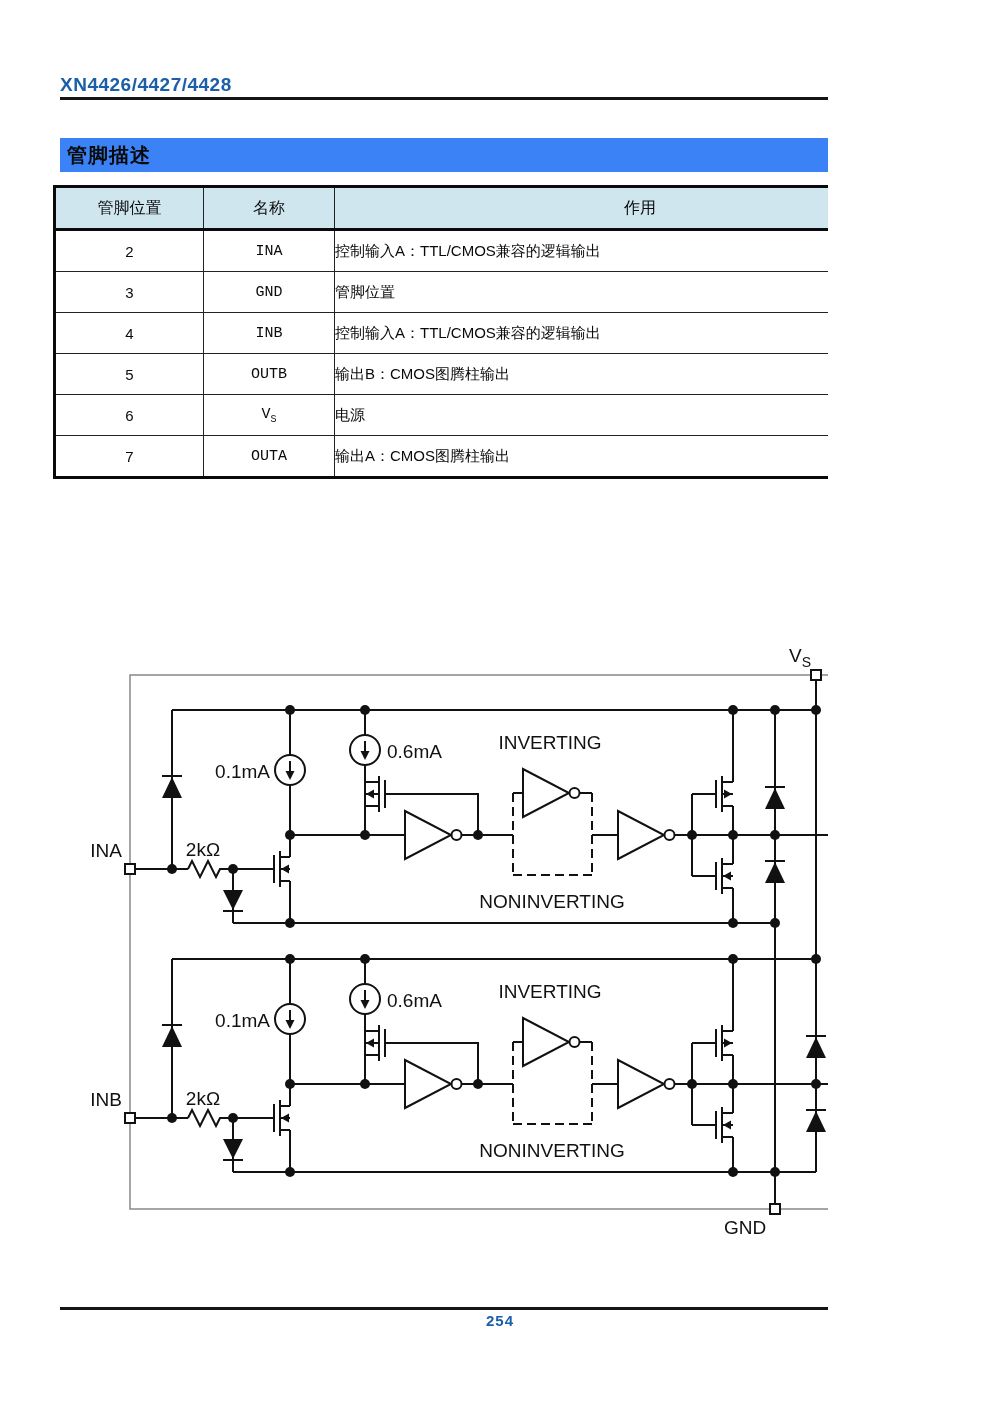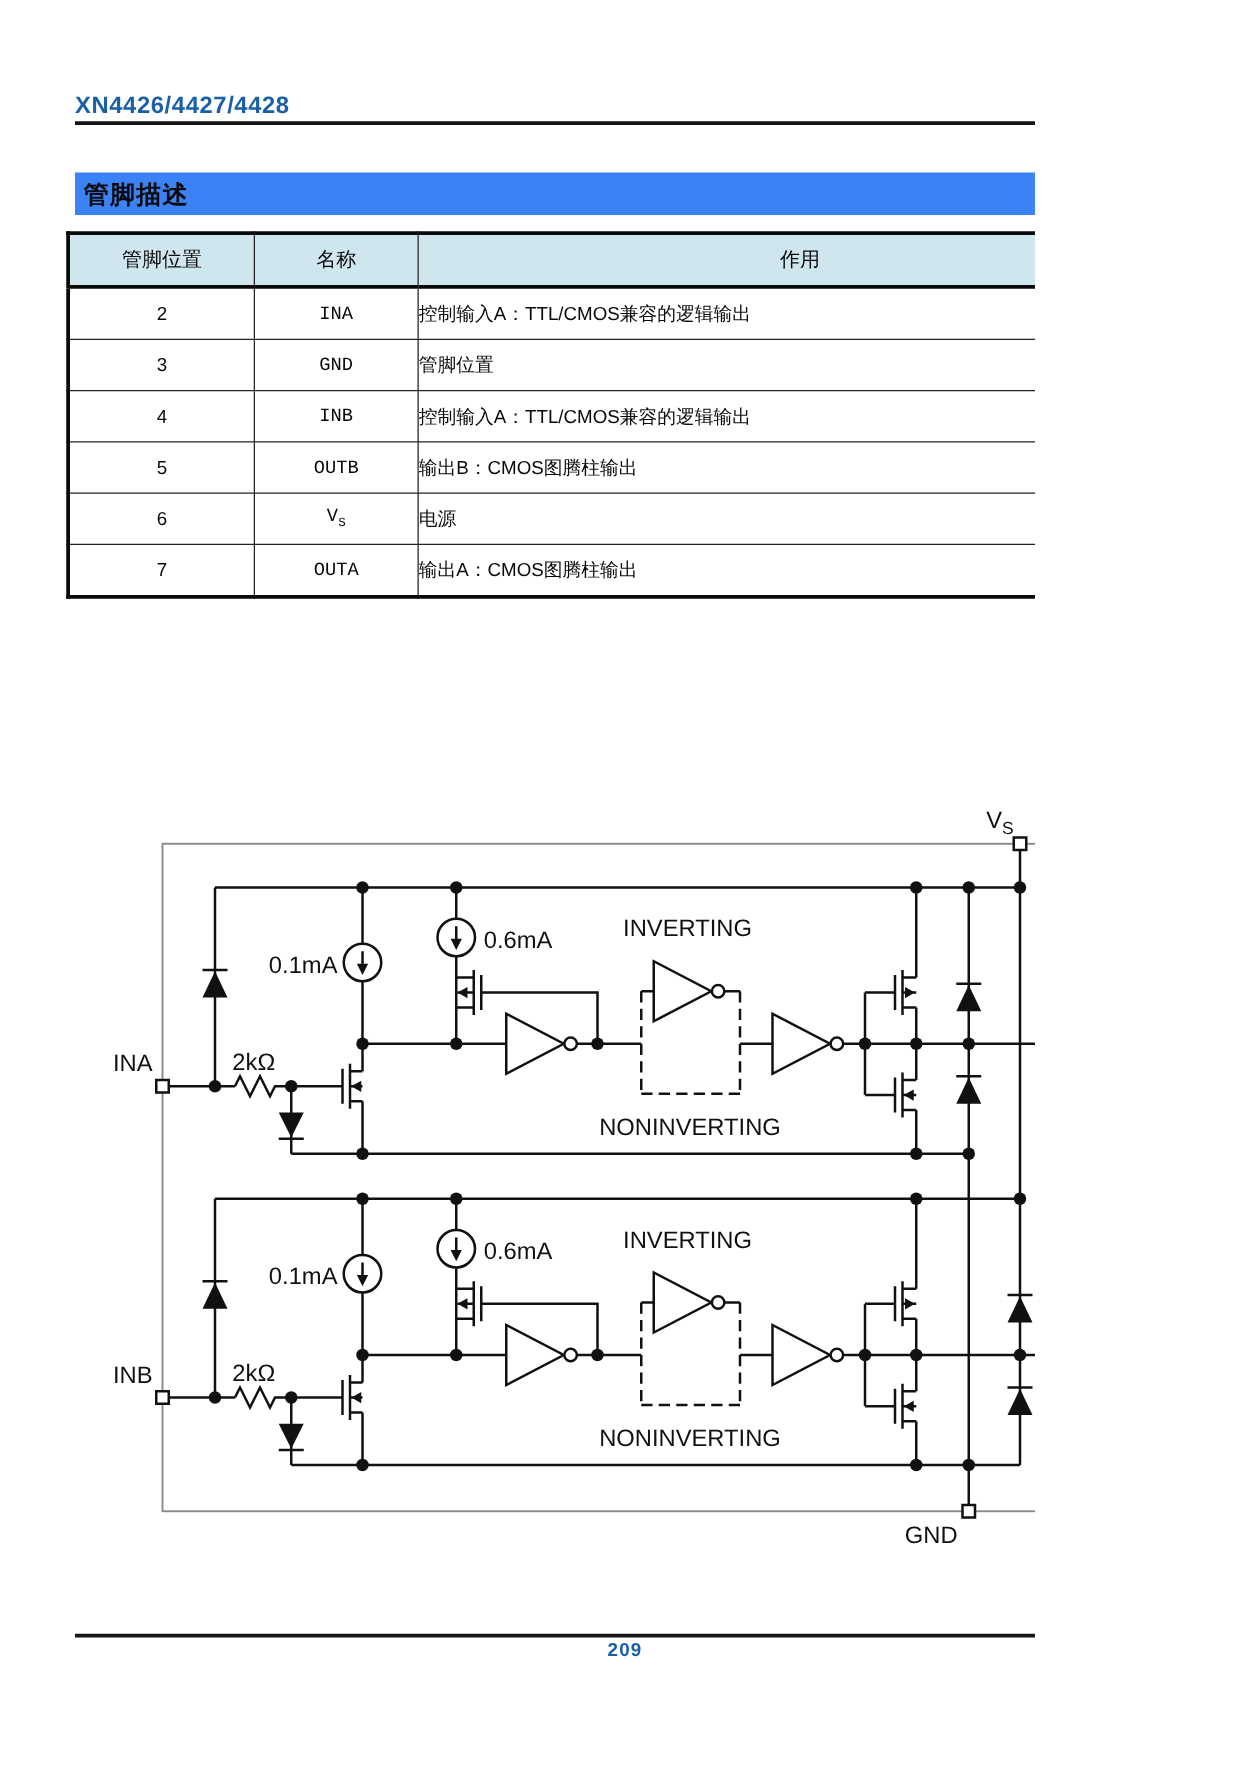--- a/index.html
+++ b/index.html
@@ -286,15 +286,15 @@
       <text x="203" y="1105" text-anchor="middle">2kΩ</text>
       <text x="270" y="1027" text-anchor="end">0.1mA</text>
       <text x="387" y="1007">0.6mA</text>
       <text x="550" y="998" text-anchor="middle">INVERTING</text>
       <text x="552" y="1157" text-anchor="middle">NONINVERTING</text>
       <text x="866" y="1072">OUTB</text>
     </g>
   </svg>
 
   <div class="footer-rule"></div>
-  <div class="page-number">209</div>
+  <div class="page-number">254</div>
 
 </div>
 
 </body></html>

